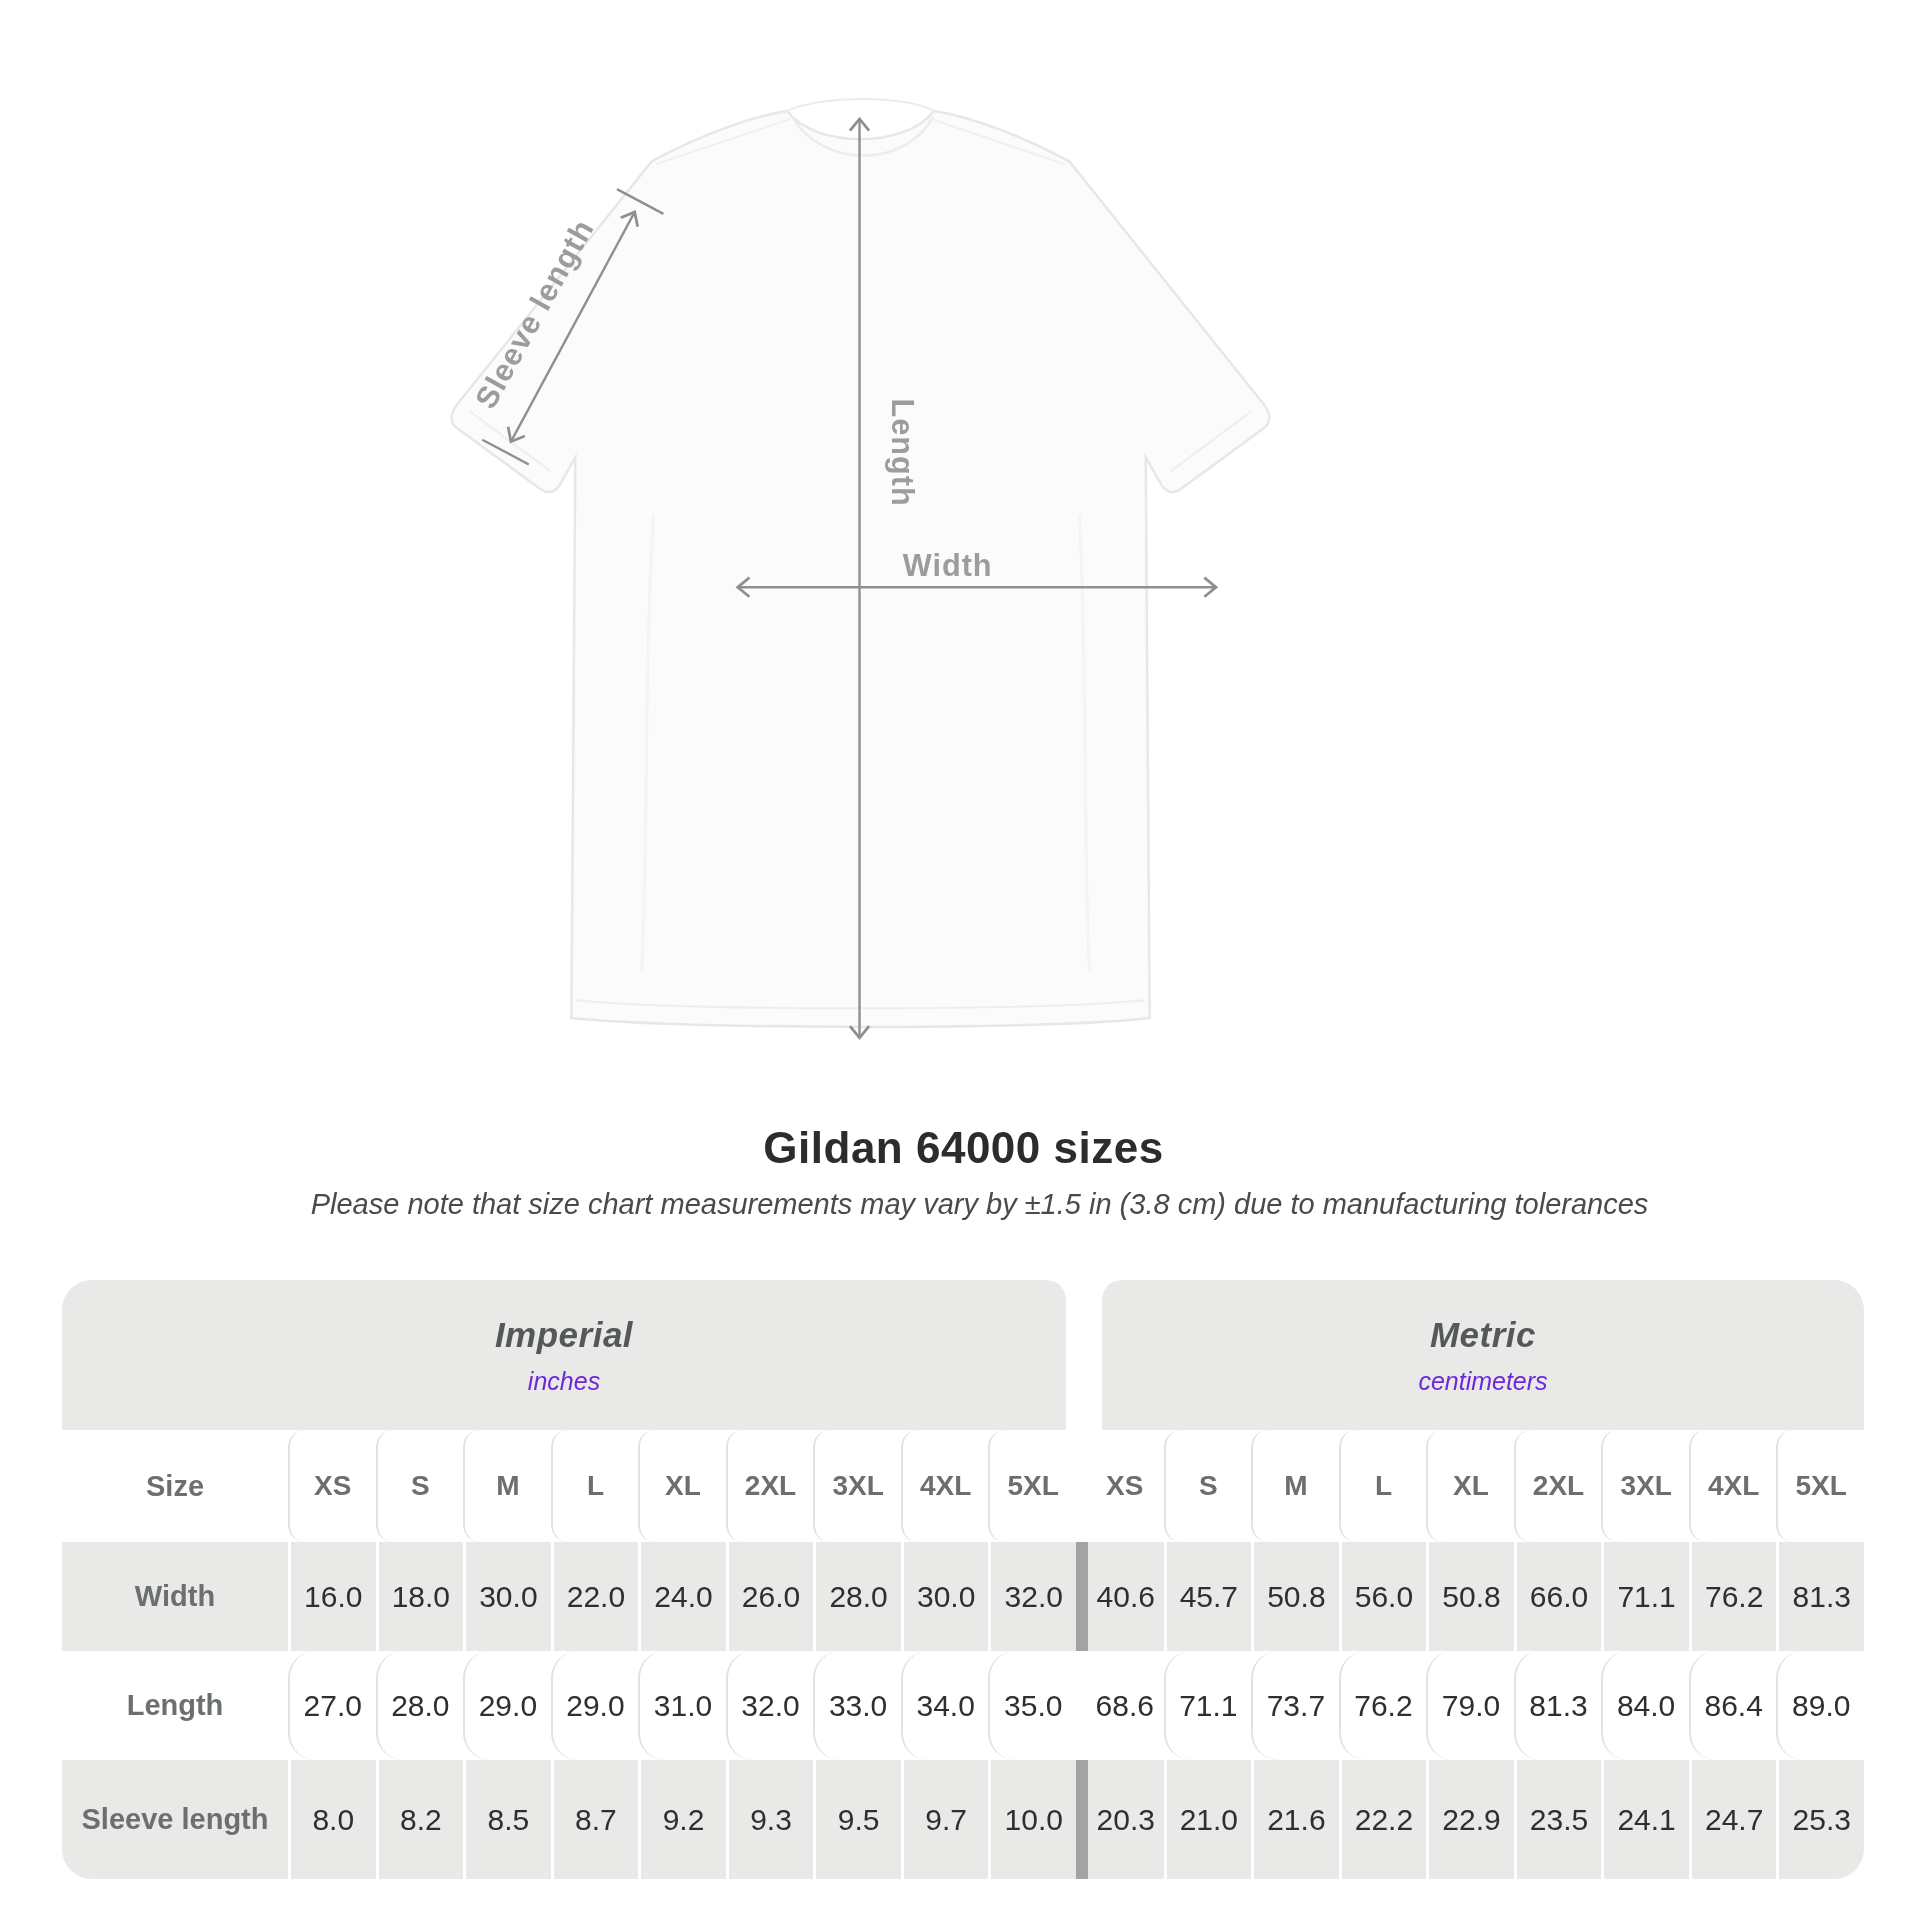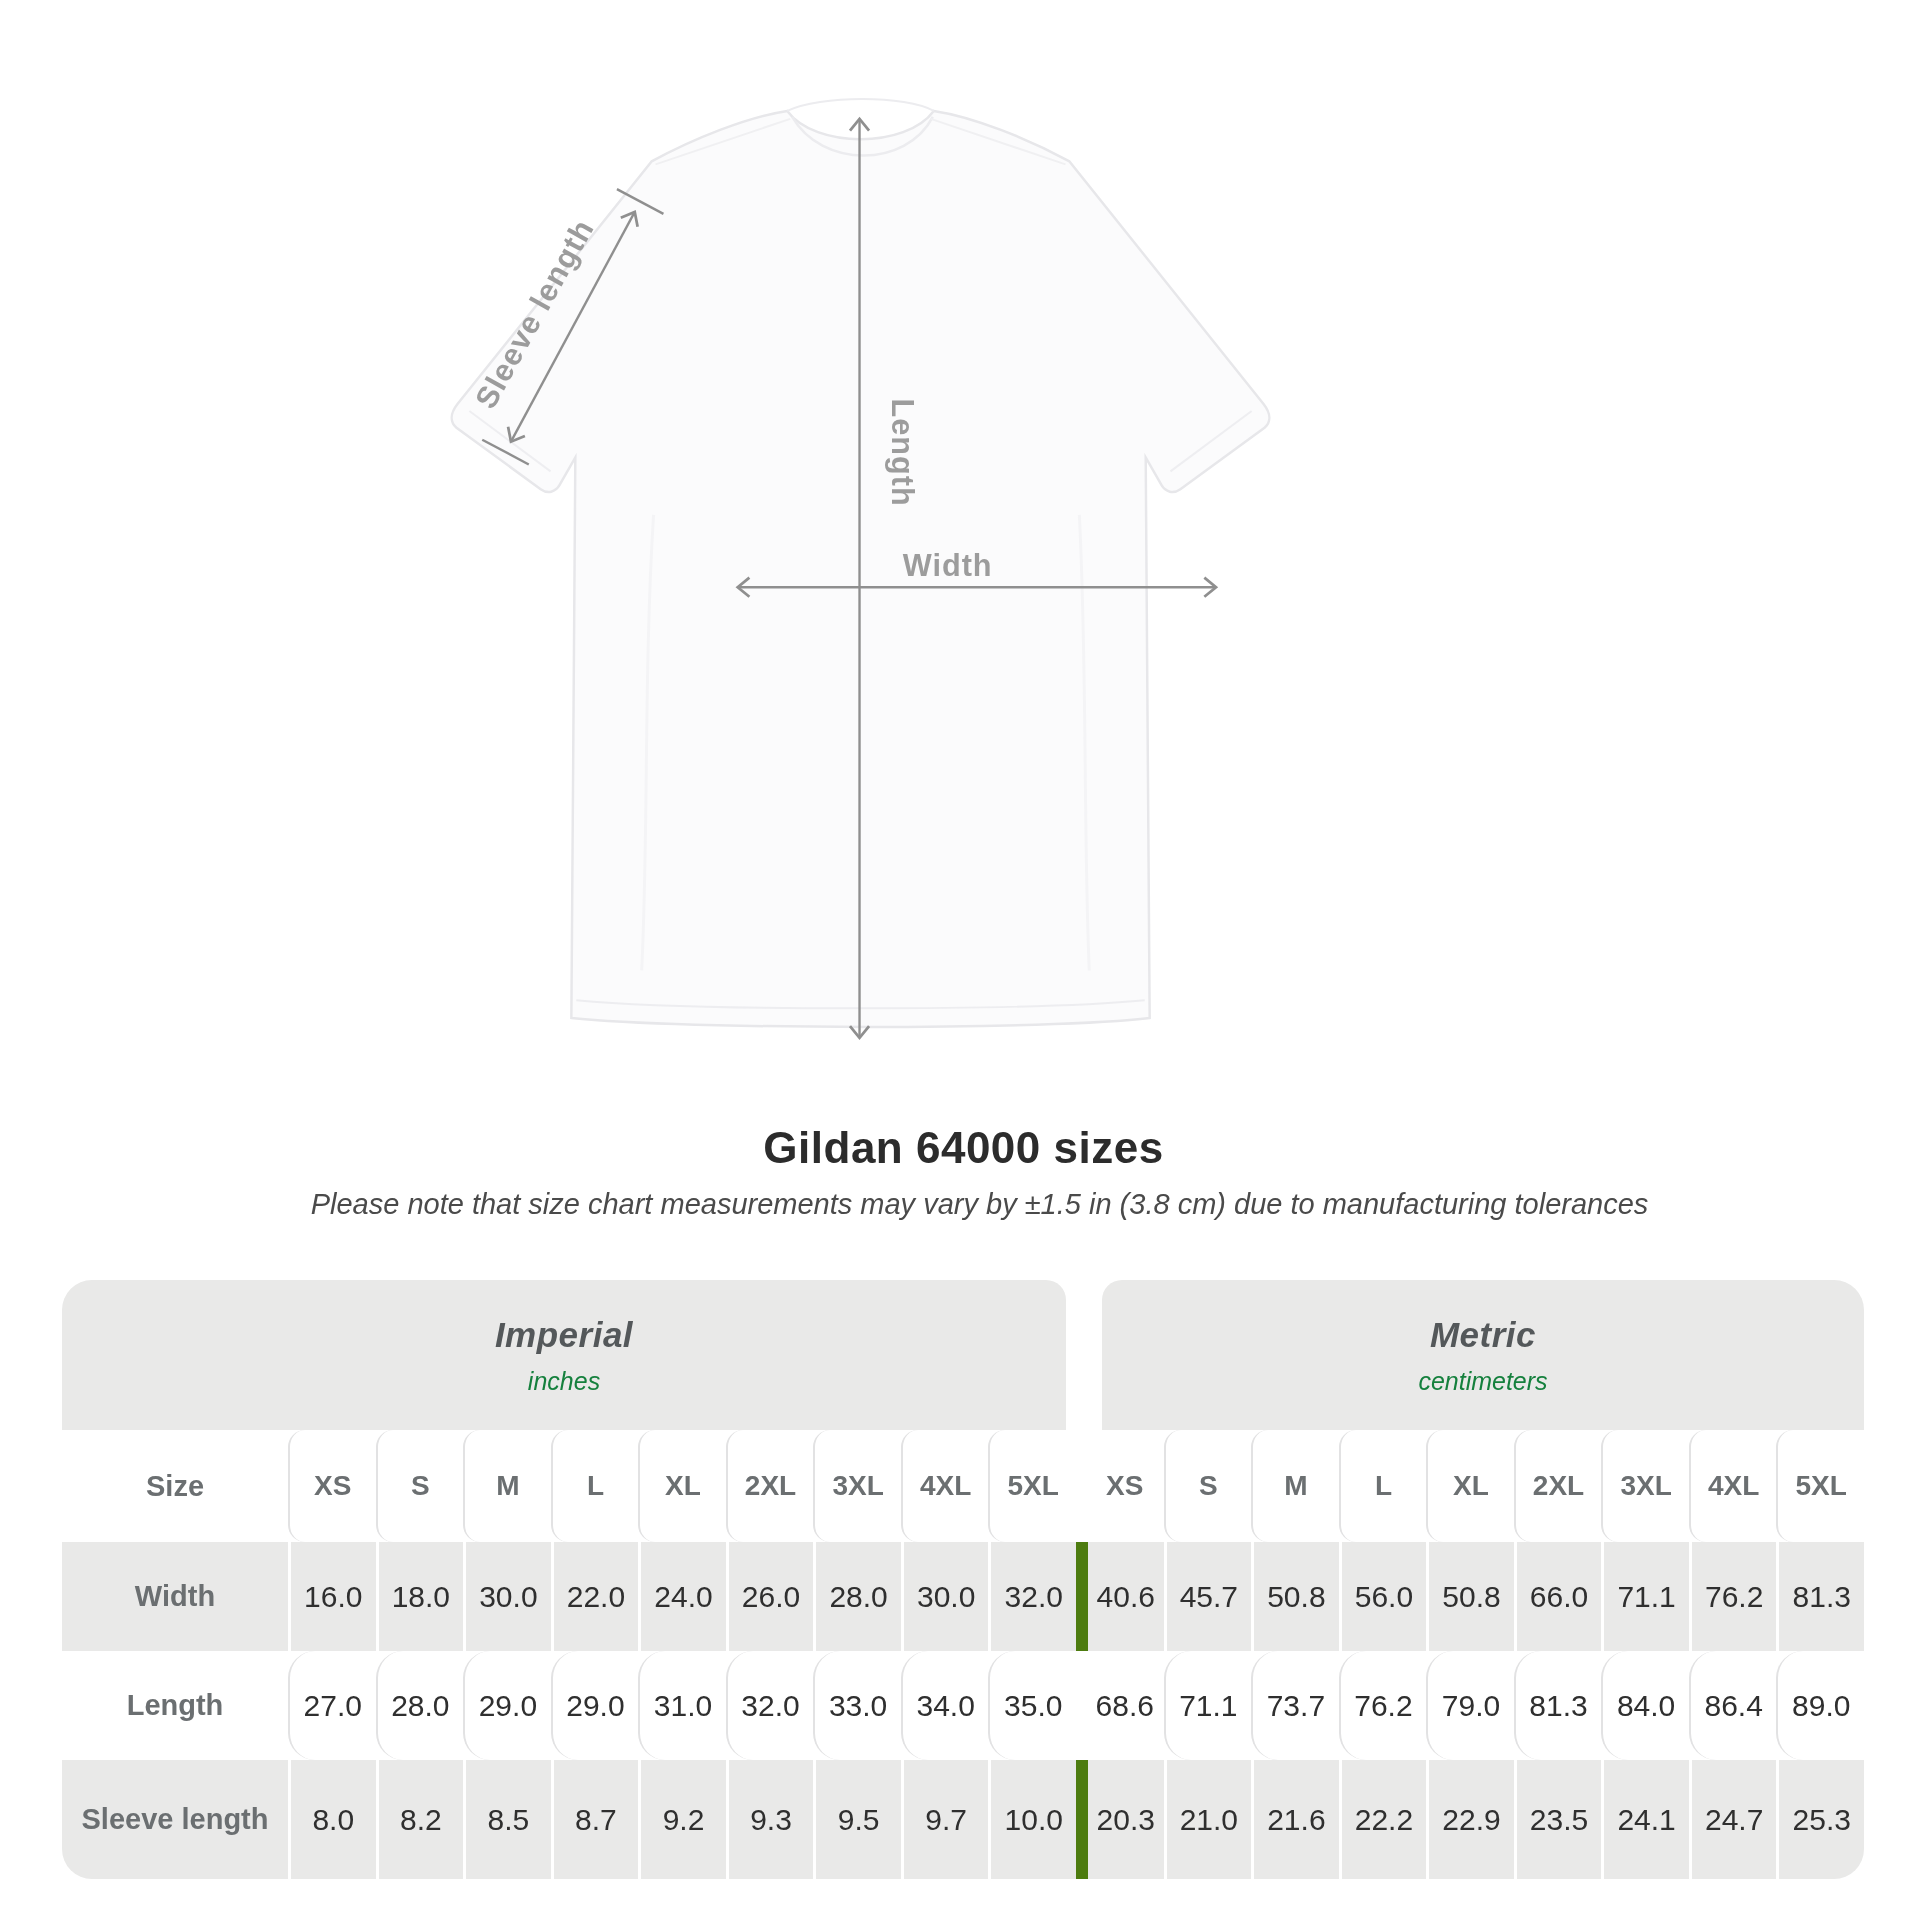--- a/index.html
+++ b/index.html
@@ -16,40 +16,40 @@
             font-size:29px;font-style:italic;color:#4a4a4a;}
 
   
   .table{position:absolute;left:62px;top:1280px;width:1802px;display:flex;flex-direction:column;}
 
   .units-row{display:flex;width:100%;height:150px;}
   .unit-block{background:#e9e9e8;display:flex;flex-direction:column;align-items:center;justify-content:center;}
   .unit-imperial{width:1004px;border-radius:30px 20px 0 0;margin-right:36px;}
   .unit-metric{flex:1;border-radius:20px 30px 0 0;}
   .unit-label{font-size:35px;font-weight:bold;font-style:italic;color:#54585a;letter-spacing:0.5px;}
-  .unit-sub{font-size:25px;font-style:italic;color:#15803d;margin-top:12px;}
+  .unit-sub{font-size:25px;font-style:italic;color:#6d28d9;margin-top:12px;}
 
   .trow{display:grid;grid-template-columns:226px repeat(18,1fr);width:100%;text-align:right;}
   .row-size{height:112px;background:#ffffff;}
   .row-width{height:109px;background:#e9e9e8;}
   .row-length{height:109px;background:#ffffff;}
   .row-sleeve{height:119px;background:#e9e9e8;border-radius:0 0 30px 30px;}
 
   .cell{display:flex;align-items:center;justify-content:center;height:100%;}
   .cell.label{font-size:29px;font-weight:bold;color:#6b6f71;}
   .cell.hdr{font-size:28px;font-weight:bold;color:#6b6f71;border-radius:17px;}
   .cell.val{font-size:30px;color:#2f2f2f;}
   .cell.hdr{color:#6b6f71;}
 
   
   .row-size .cell.v{border-left:2px solid #e2e2e3;}
   .row-length .cell.v{border-left:2px solid #e2e2e3;border-radius:27px;}
   .row-size .cell.v.sec,.row-length .cell.v.sec{border-left:10px solid #ffffff;}
   .row-width .cell.v,.row-sleeve .cell.v{border-left:3px solid #ffffff;}
-  .row-width .cell.v.sec,.row-sleeve .cell.v.sec{border-left:12px solid #4d7c0f;}
+  .row-width .cell.v.sec,.row-sleeve .cell.v.sec{border-left:12px solid #a3a3a3;}
 </style>
 </head>
 <body>
 
 <div class="page">
 
   <svg class="diagram" viewBox="0 0 1946 1130" xmlns="http://www.w3.org/2000/svg">
     <defs>
       <marker id="chev" markerUnits="userSpaceOnUse" markerWidth="30" markerHeight="30" viewBox="-14 -12 28 24" refX="0" refY="0" orient="auto-start-reverse">
         <path d="M -11 -9 L 0 0 L -11 9" fill="none" stroke="#8f8f8f" stroke-width="2.6"></path>

